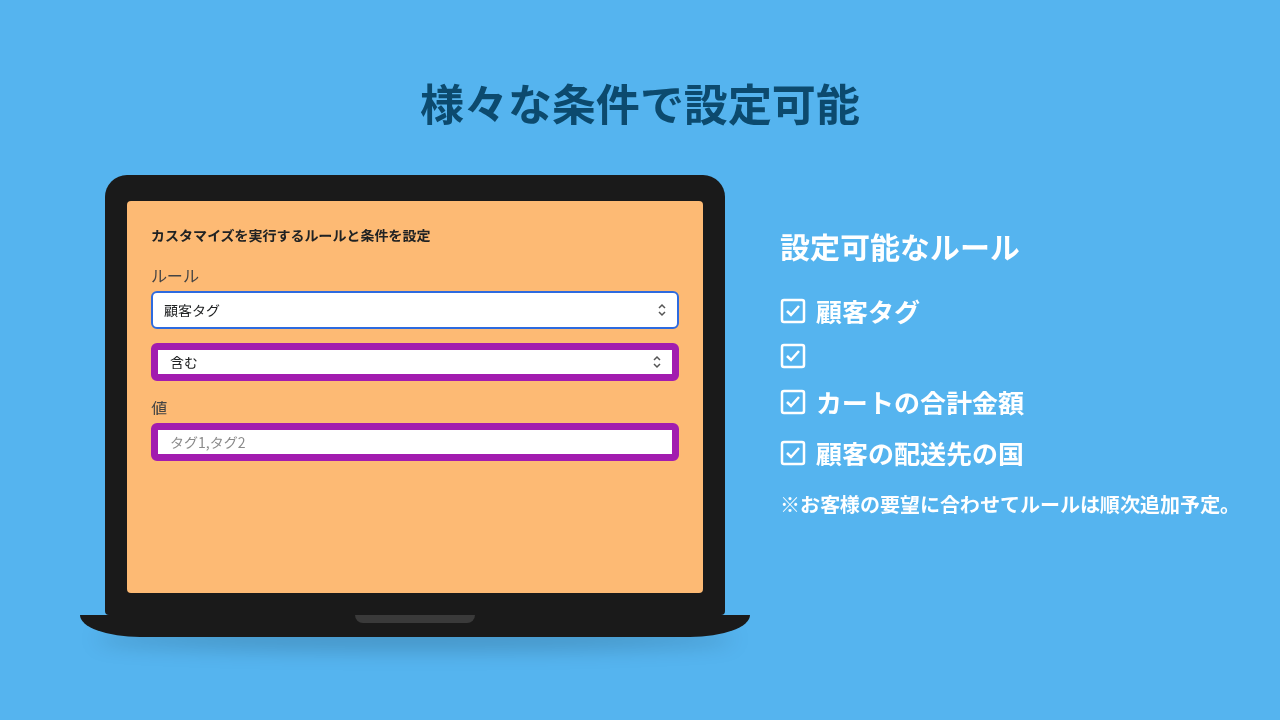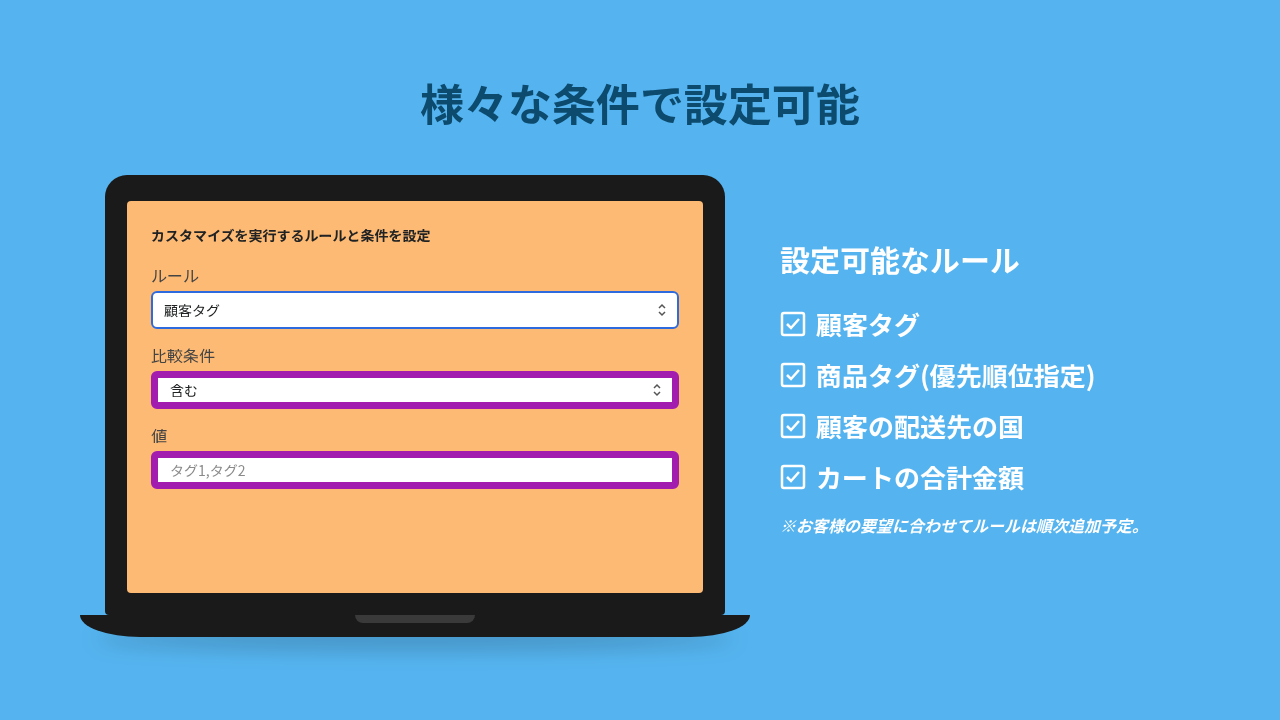--- a/index.html
+++ b/index.html
@@ -63,29 +63,29 @@
     }
     .select-focused { border:2px solid #2e6bdf; padding-left:11px; }
     .select .caret {
       position:absolute; right:10px; top:50%; transform:translateY(-50%);
       width:10px; height:14px;
       display:flex; flex-direction:column; justify-content:center; align-items:center;
     }
     .caret svg { display:block; }
     .text-input .placeholder { color:#8a8a8a; }
     .panel {
-      position:absolute; top:237px; left:780px;
+      position:absolute; top:224px; left:780px;
       color:#ffffff;
     }
     .panel-heading { font-size:30px; font-weight:700; margin-bottom:24px; }
     .check-list { list-style:none; }
     .check-item { display:flex; align-items:center; gap:10px; margin-bottom:14px; }
     .check-item span.label { font-size:26px; font-weight:700; }
     .checkbox-icon { width:26px; height:26px; flex:0 0 26px; }
-    .footnote { font-size:16px; font-weight:700; margin-top:18px;font-style:italic; }
+    .footnote { font-size:20px; font-weight:700; margin-top:18px; }
   </style>
 </head>
 <body>
 
 <h1 class="page-title">様々な条件で設定可能</h1>
 
 <div class="shadow"></div>
 
 <div class="laptop">
   <div class="screen">
@@ -98,21 +98,20 @@
         <span class="caret">
           <svg width="10" height="14" viewBox="0 0 10 14">
               <path d="M2 5 L5 2 L8 5" fill="none" stroke="#555" stroke-width="1.5"></path>
               <path d="M2 9 L5 12 L8 9" fill="none" stroke="#555" stroke-width="1.5"></path>
             </svg>
         </span>
       </div>
     </div>
 
     <div class="field">
-      <label class="field-label">比較条件</label>
       <div class="select">
         <span>含む</span>
         <span class="caret">
           <svg width="10" height="14" viewBox="0 0 10 14">
               <path d="M2 5 L5 2 L8 5" fill="none" stroke="#555" stroke-width="1.5"></path>
               <path d="M2 9 L5 12 L8 9" fill="none" stroke="#555" stroke-width="1.5"></path>
             </svg>
         </span>
       </div>
     </div>
@@ -135,31 +134,30 @@
             <rect x="2" y="2" width="22" height="22" rx="2" fill="none" stroke="#fff" stroke-width="2.5"></rect>
             <path d="M7 13 L11 17 L19 8" fill="none" stroke="#fff" stroke-width="2.5"></path>
           </svg></span>
       <span class="label">顧客タグ</span>
     </li>
     <li class="check-item">
       <span class="checkbox-icon"><svg width="26" height="26" viewBox="0 0 26 26">
             <rect x="2" y="2" width="22" height="22" rx="2" fill="none" stroke="#fff" stroke-width="2.5"></rect>
             <path d="M7 13 L11 17 L19 8" fill="none" stroke="#fff" stroke-width="2.5"></path>
           </svg></span>
-      <span class="label">商品タグ(優先順位指定)</span>
+    </li>
+    <li class="check-item">
+      <span class="checkbox-icon"><svg width="26" height="26" viewBox="0 0 26 26">
+            <rect x="2" y="2" width="22" height="22" rx="2" fill="none" stroke="#fff" stroke-width="2.5"></rect>
+            <path d="M7 13 L11 17 L19 8" fill="none" stroke="#fff" stroke-width="2.5"></path>
+          </svg></span>
+      <span class="label">カートの合計金額</span>
     </li>
     <li class="check-item">
       <span class="checkbox-icon"><svg width="26" height="26" viewBox="0 0 26 26">
             <rect x="2" y="2" width="22" height="22" rx="2" fill="none" stroke="#fff" stroke-width="2.5"></rect>
             <path d="M7 13 L11 17 L19 8" fill="none" stroke="#fff" stroke-width="2.5"></path>
           </svg></span>
       <span class="label">顧客の配送先の国</span>
     </li>
-    <li class="check-item">
-      <span class="checkbox-icon"><svg width="26" height="26" viewBox="0 0 26 26">
-            <rect x="2" y="2" width="22" height="22" rx="2" fill="none" stroke="#fff" stroke-width="2.5"></rect>
-            <path d="M7 13 L11 17 L19 8" fill="none" stroke="#fff" stroke-width="2.5"></path>
-          </svg></span>
-      <span class="label">カートの合計金額</span>
-    </li>
   </ul>
   <div class="footnote">※お客様の要望に合わせてルールは順次追加予定。</div>
 </div>
 
 </body></html>

